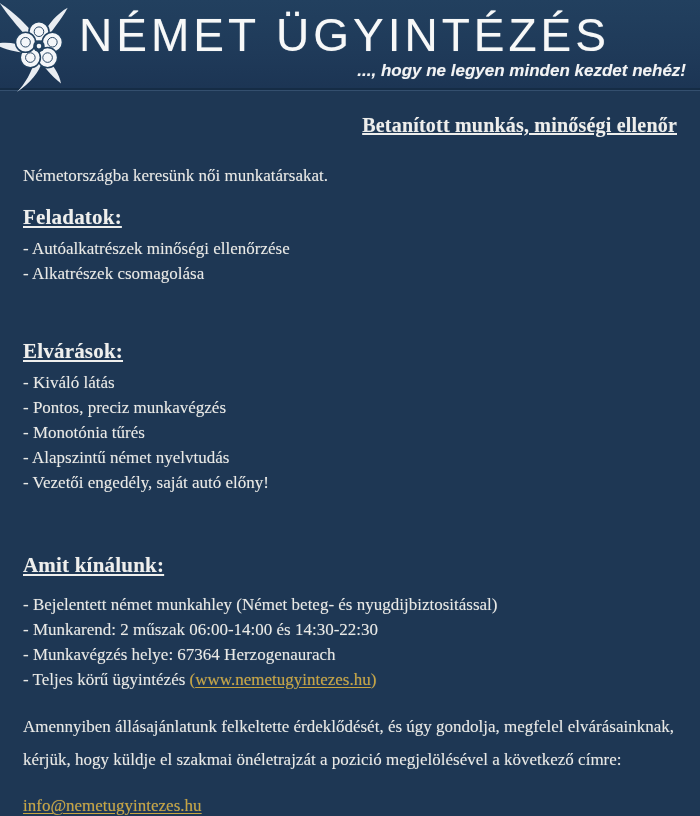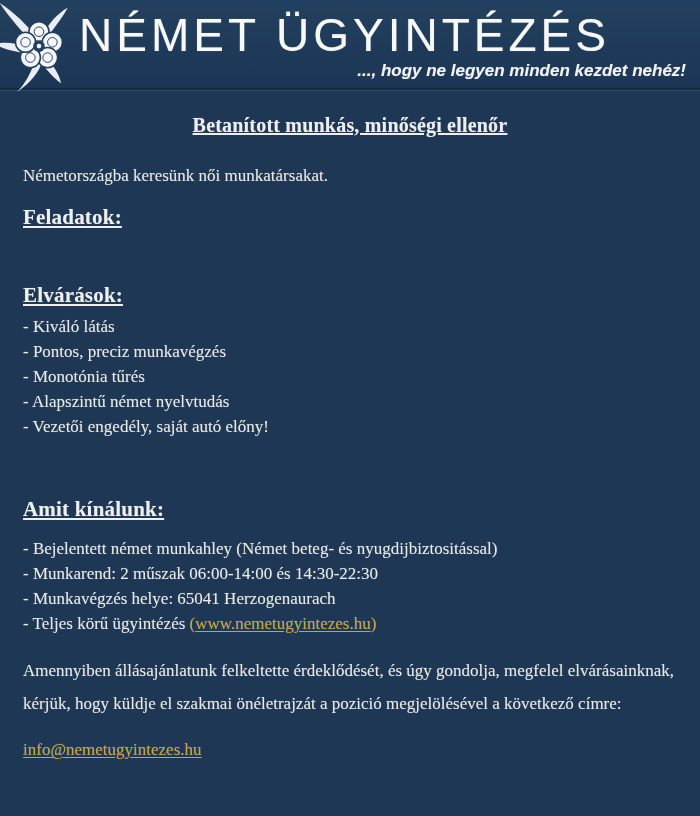--- a/index.html
+++ b/index.html
@@ -38,21 +38,21 @@
     font-family:"Liberation Sans","DejaVu Sans",sans-serif;
     font-style:italic;font-weight:bold;font-size:17px;
     color:#f2f3f4;white-space:nowrap;
     text-shadow:0 0 1px rgba(235,240,245,.4);
   }
   
   .main{padding:0 23px;}
   .soft{text-shadow:0 0 1px rgba(225,228,230,.35);}
   .job-title{
     margin:24px 0 0;
-    text-align:center;
+    text-align:right;
     font-size:20px;font-weight:bold;
     text-decoration:underline;
     color:#eeeeec;
     letter-spacing:.2px;
   }
   .intro{margin:29px 0 0;font-size:17px;}
   .job-section{margin-top:19px;}
   .job-section + .job-section{margin-top:53px;}
   .job-section:nth-of-type(3){margin-top:58px;}
   .section-heading{
@@ -109,37 +109,41 @@
     <div class="tagline">..., hogy ne legyen minden kezdet nehéz!</div>
   </div>
 
   <div class="main">
     <h1 class="job-title soft">Betanított munkás, minőségi ellenőr</h1>
     <p class="intro soft">Németországba keresünk női munkatársakat.</p>
 
     <div id="job-sections">
         <section class="job-section">
           <h2 class="section-heading soft">Feladatok:</h2>
+          <ul class="item-list">
+            <li class="soft">- Autóalkatrészek minőségi ellenőrzése</li>
+            <li class="soft">- Alkatrészek csomagolása</li>
+          </ul>
         </section>
         <section class="job-section">
           <h2 class="section-heading soft">Elvárások:</h2>
           <ul class="item-list">
             <li class="soft">- Kiváló látás</li>
             <li class="soft">- Pontos, preciz munkavégzés</li>
             <li class="soft">- Monotónia tűrés</li>
             <li class="soft">- Alapszintű német nyelvtudás</li>
             <li class="soft">- Vezetői engedély, saját autó előny!</li>
           </ul>
         </section>
         <section class="job-section">
           <h2 class="section-heading soft">Amit kínálunk:</h2>
           <ul class="item-list">
             <li class="soft">- Bejelentett német munkahley (Német beteg- és nyugdijbiztositással)</li>
             <li class="soft">- Munkarend: 2 műszak 06:00-14:00 és 14:30-22:30</li>
-            <li class="soft">- Munkavégzés helye: 65041 Herzogenaurach</li>
+            <li class="soft">- Munkavégzés helye: 67364 Herzogenaurach</li>
             <li class="soft">- Teljes körű ügyintézés <span class="paren">(</span><a class="gold-link" href="#">www.nemetugyintezes.hu</a><span class="paren">)</span></li>
           </ul>
         </section>
       </div>
 
     <p class="closing soft">
       <span>Amennyiben állásajánlatunk felkeltette érdeklődését, és úgy gondolja, megfelel elvárásainknak, kérjük, hogy küldje el szakmai önéletrajzát a pozició megjelölésével a következő címre:</span>
       <a class="gold-link email-line" href="#">info@nemetugyintezes.hu</a>
     </p>
   </div>

